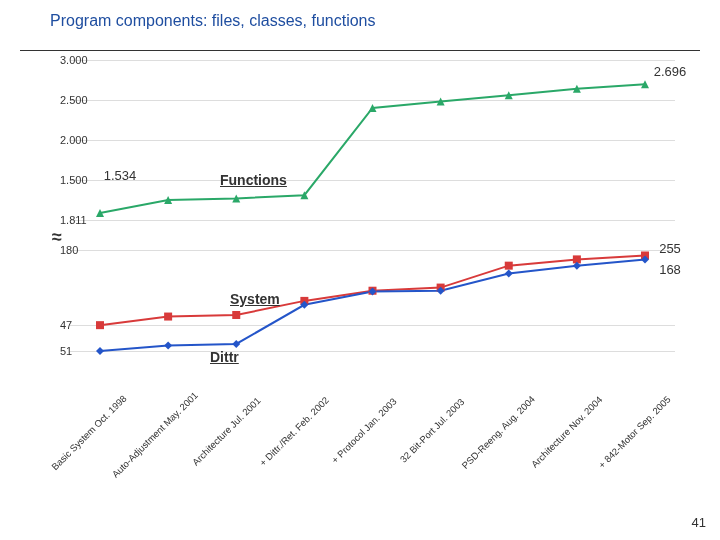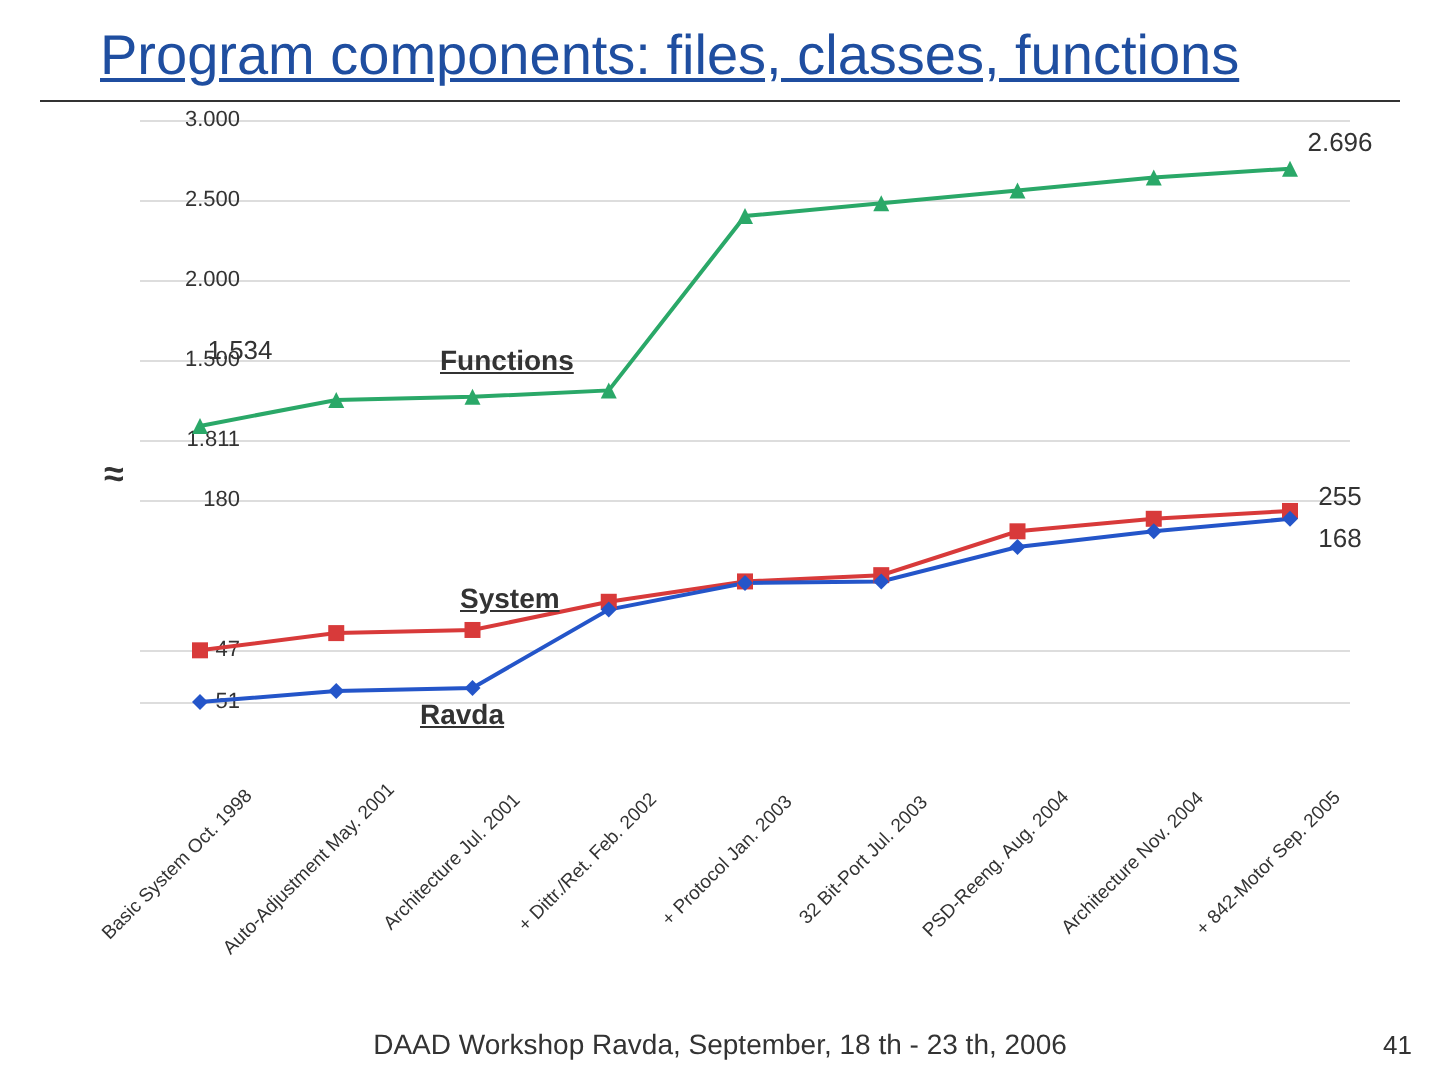--- a/index.html
+++ b/index.html
@@ -14,24 +14,23 @@
   .slide {
     width: 720px;
     height: 540px;
     position: relative;
     box-sizing: border-box;
   }
   .title {
     position: absolute;
     top: 12px;
     left: 50px;
-    font-size: 28px;
+    font-size: 16px;
     color: #1f4ea0;
     font-weight: normal;
-    text-decoration: underline;
   }
   .divider {
     position: absolute;
     top: 50px;
     left: 20px;
     right: 20px;
     border-top: 1px solid #333;
   }
   .chart {
     position: absolute;
@@ -44,21 +43,20 @@
     position: absolute;
     left: 40px;
     top: 5px;
     width: 605px;
     height: 360px;
   }
   .ytick {
     position: absolute;
     right: 570px;
     width: 60px;
-    text-align: right;
     font-size: 11px;
     color: #333;
     transform: translateY(-50%);
   }
   .grid {
     position: absolute;
     left: 40px;
     right: 15px;
     border-top: 1px solid #ddd;
   }
@@ -171,35 +169,34 @@
           <polygon points="302.5,227.49612403100775 306.5,231.49612403100775 302.5,235.49612403100775 298.5,231.49612403100775" fill="#2455c9"></polygon>
           <polygon points="370.625,226.71317829457365 374.625,230.71317829457365 370.625,234.71317829457365 366.625,230.71317829457365" fill="#2455c9"></polygon>
           <polygon points="438.75,209.48837209302326 442.75,213.48837209302326 438.75,217.48837209302326 434.75,213.48837209302326" fill="#2455c9"></polygon>
           <polygon points="506.875,201.6589147286822 510.875,205.6589147286822 506.875,209.6589147286822 502.875,205.6589147286822" fill="#2455c9"></polygon>
           <polygon points="575,195.39534883720933 579,199.39534883720933 575,203.39534883720933 571,199.39534883720933" fill="#2455c9"></polygon>
         </g>
     </svg>
 
     <div class="series-label" style="left:190px; top:117px">Functions</div>
     <div class="series-label" style="left:200px; top:236px">System</div>
-    <div class="series-label" style="left:180px; top:294px">Ravda</div>
+    <div class="series-label" style="left:180px; top:294px">Dittr</div>
 
     <div class="val-label" style="left:90px;  top:120px">1.534</div>
     <div class="val-label" style="left:640px; top:16px">2.696</div>
     <div class="val-label" style="left:640px; top:193px">255</div>
     <div class="val-label" style="left:640px; top:214px">168</div>
 
     <div id="xticks">
         <div class="xtick" style="left: 70px; top: 360px;">Basic System Oct. 1998</div>
         <div class="xtick" style="left: 138.125px; top: 360px;">Auto-Adjustment May. 2001</div>
         <div class="xtick" style="left: 206.25px; top: 360px;">Architecture Jul. 2001</div>
         <div class="xtick" style="left: 274.375px; top: 360px;">+ Dittr./Ret. Feb. 2002</div>
         <div class="xtick" style="left: 342.5px; top: 360px;">+ Protocol Jan. 2003</div>
         <div class="xtick" style="left: 410.625px; top: 360px;">32 Bit-Port Jul. 2003</div>
         <div class="xtick" style="left: 478.75px; top: 360px;">PSD-Reeng. Aug. 2004</div>
         <div class="xtick" style="left: 546.875px; top: 360px;">Architecture Nov. 2004</div>
         <div class="xtick" style="left: 615px; top: 360px;">+ 842-Motor Sep. 2005</div>
       </div>
   </div>
 
-  <div class="footer">DAAD Workshop Ravda, September, 18 th - 23 th, 2006</div>
   <div class="page-num">41</div>
 </div>
 
 </body></html>

